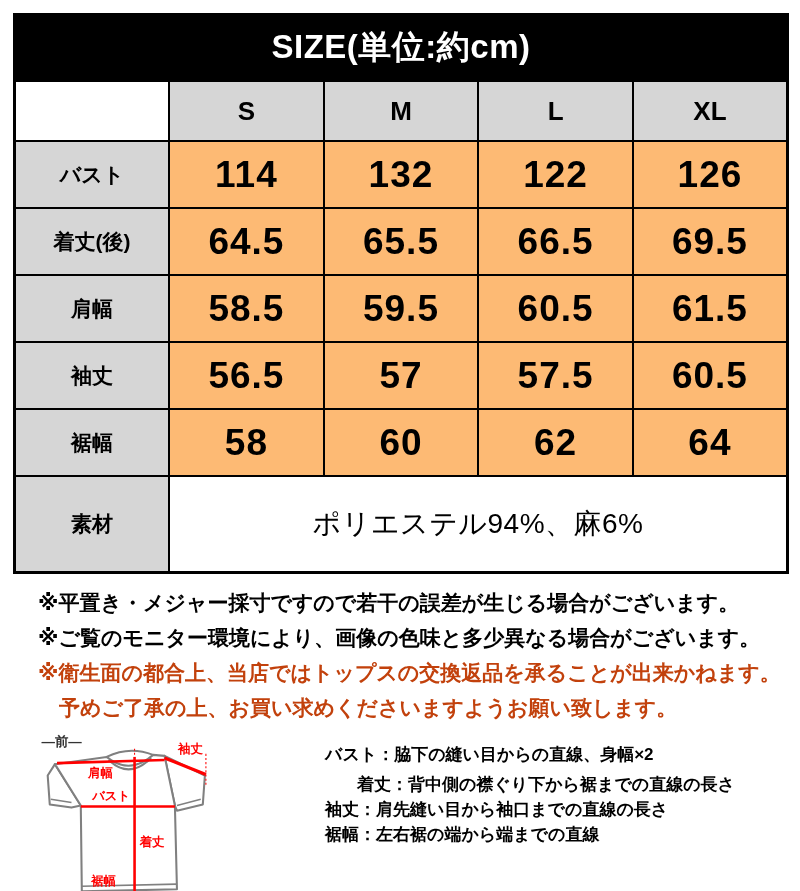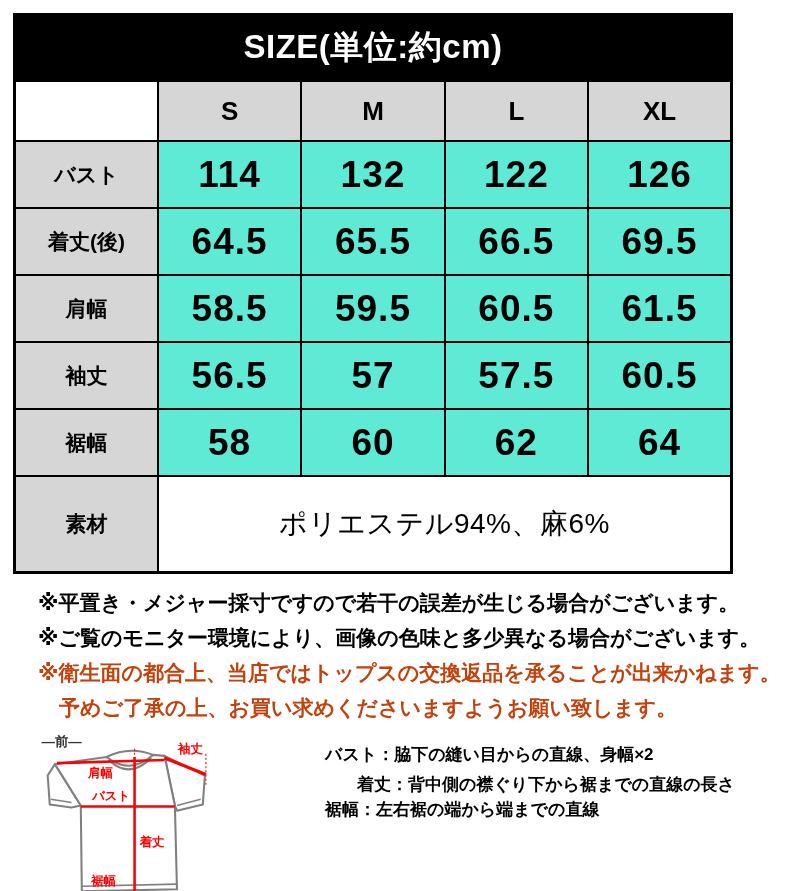--- a/index.html
+++ b/index.html
@@ -5,21 +5,21 @@
   html,body{margin:0;padding:0;background:#fff;}
   body{
     width:800px;height:891px;overflow:hidden;
     font-family:"Liberation Sans","DejaVu Sans",sans-serif;
     color:#000;
   }
   .wrap{padding:13px 11px 0 13px;}
 
   
   table.size-table{
-    width:720px;border-collapse:collapse;table-layout:fixed;
+    width:776px;border-collapse:collapse;table-layout:fixed;
     border:3px solid #000;
   }
   table.size-table td{
     border:2px solid #000;
     text-align:center;vertical-align:middle;
     overflow:hidden;white-space:nowrap;
   }
   td.title-cell{
     background:#000;color:#fff;
     font-size:33px;font-weight:bold;
@@ -27,21 +27,21 @@
     height:46px;letter-spacing:.5px;
   }
   tr.head-row td{height:56px;font-size:26px;font-weight:600;}
   td.corner-cell{background:#fff;}
   td.size-head{background:#d6d6d6;}
   tr.data-row td{height:63px;}
   td.row-label{
     background:#d6d6d6;font-size:21px;font-weight:bold;
   }
   td.num-cell{
-    background:#5eead4;font-size:37px;font-weight:600;
+    background:#fdba74;font-size:37px;font-weight:600;
     letter-spacing:1px;
   }
   tr.material-row td{height:92px;}
   td.material-value{font-size:28px;font-weight:500;letter-spacing:.5px;}
 
   
   .notes{margin:15px 0 0 17px;font-size:21px;font-weight:bold;line-height:27px;}
   .note-line{margin:8px;}
   .note-red{color:#c2410c;}
   .note-indent{padding-left:21px;}
@@ -164,17 +164,18 @@
         <text class="red-label" x="157" y="23">袖丈</text>
         <text class="red-label" x="74" y="69">バスト</text>
         <text class="red-label" x="120" y="113">着丈</text>
         <text class="red-label" x="73" y="151">裾幅</text>
       </svg>
     </div>
 
     <div class="explanations">
       <p class="exp-line">バスト：脇下の縫い目からの直線、身幅×2</p>
       <p class="exp-line exp-gap">着丈：背中側の襟ぐり下から裾までの直線の長さ</p>
+      <p class="exp-line">袖丈：肩先縫い目から袖口までの直線の長さ</p>
       <p class="exp-line">裾幅：左右裾の端から端までの直線</p>
     </div>
   </div>
 
 </div>
 
 </body></html>

